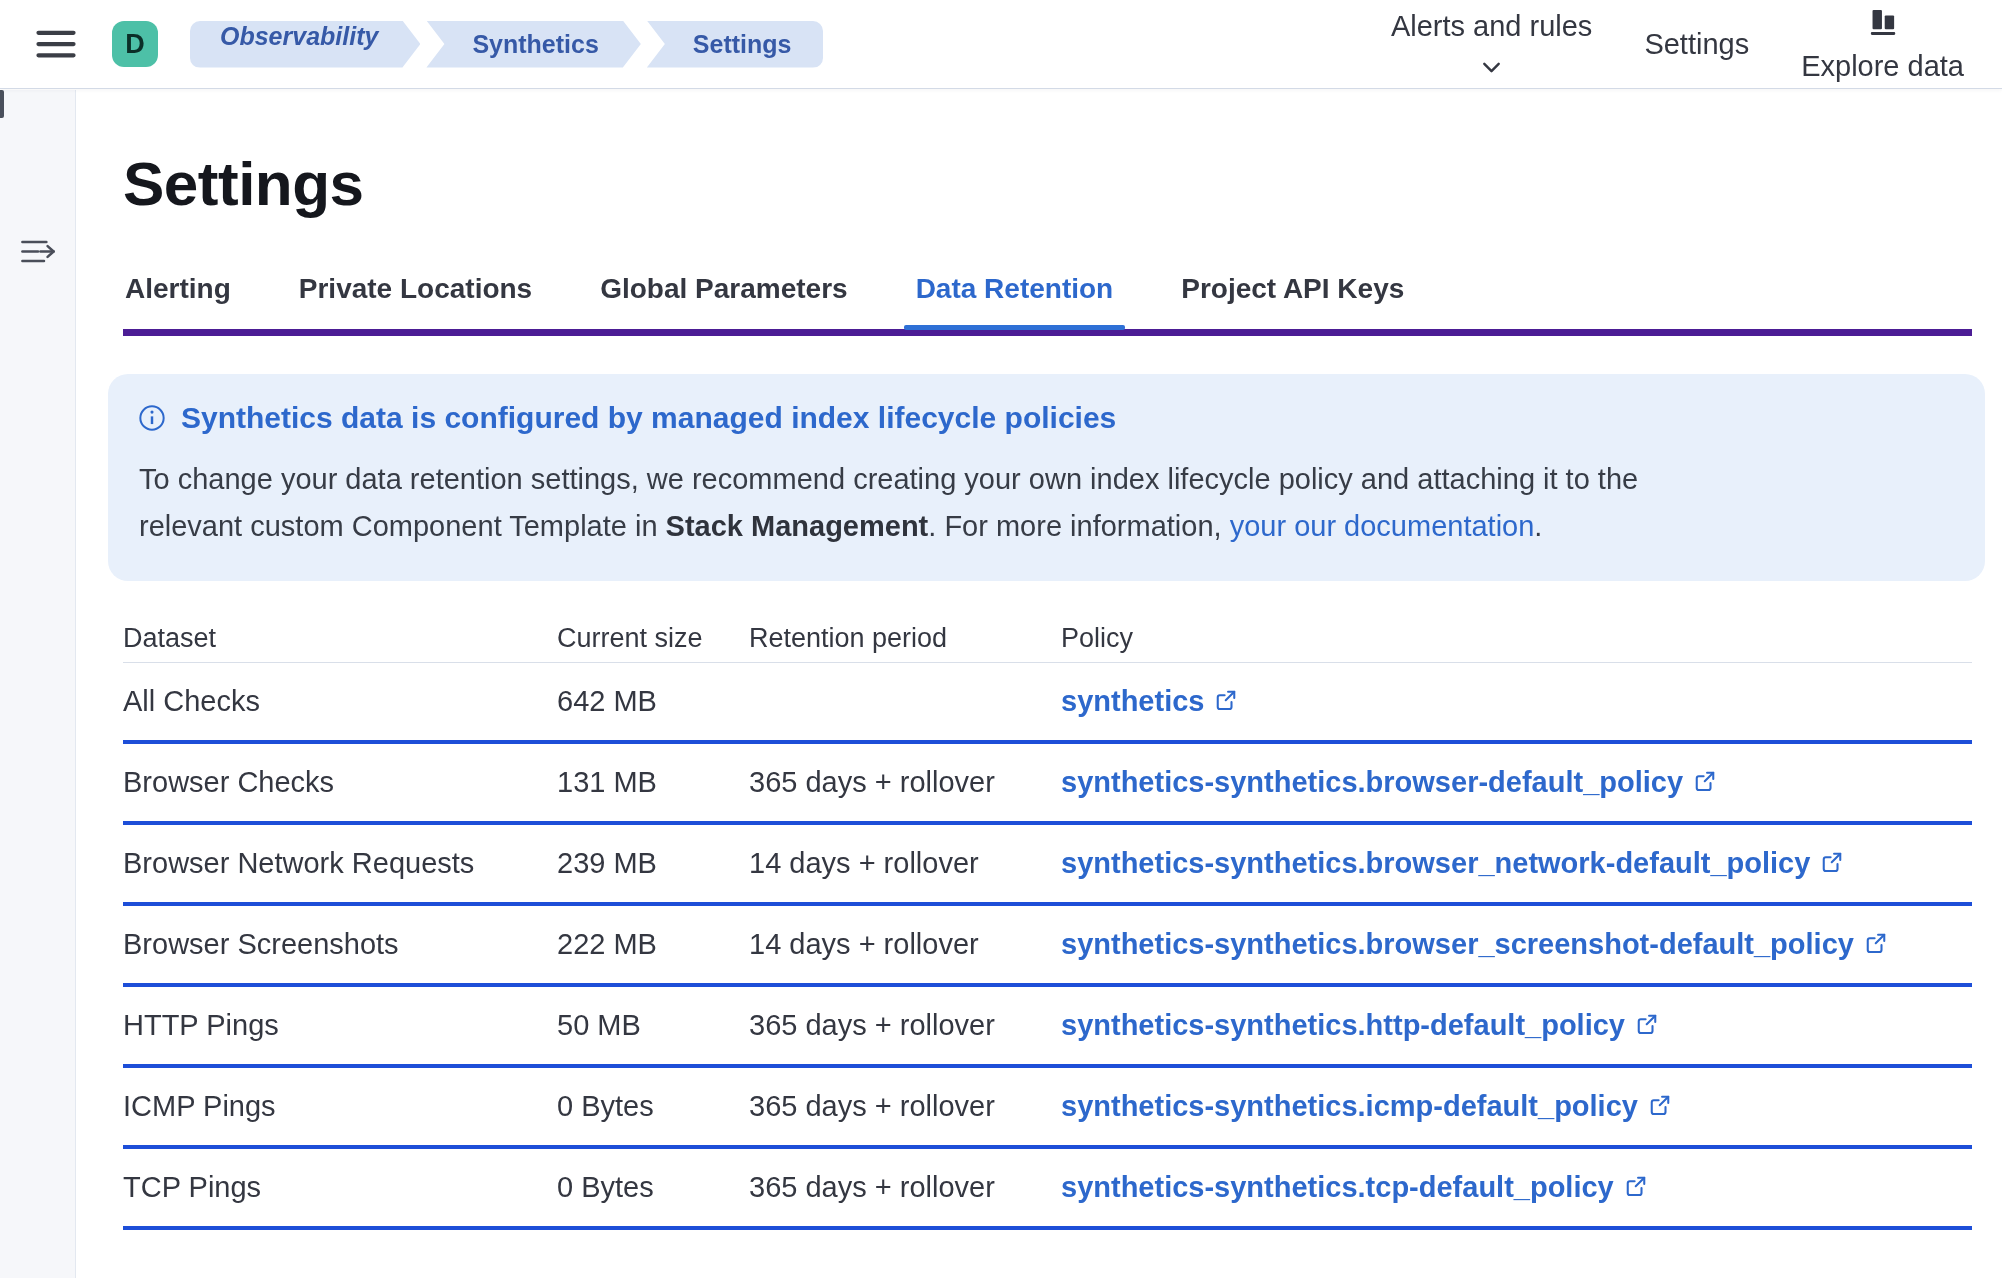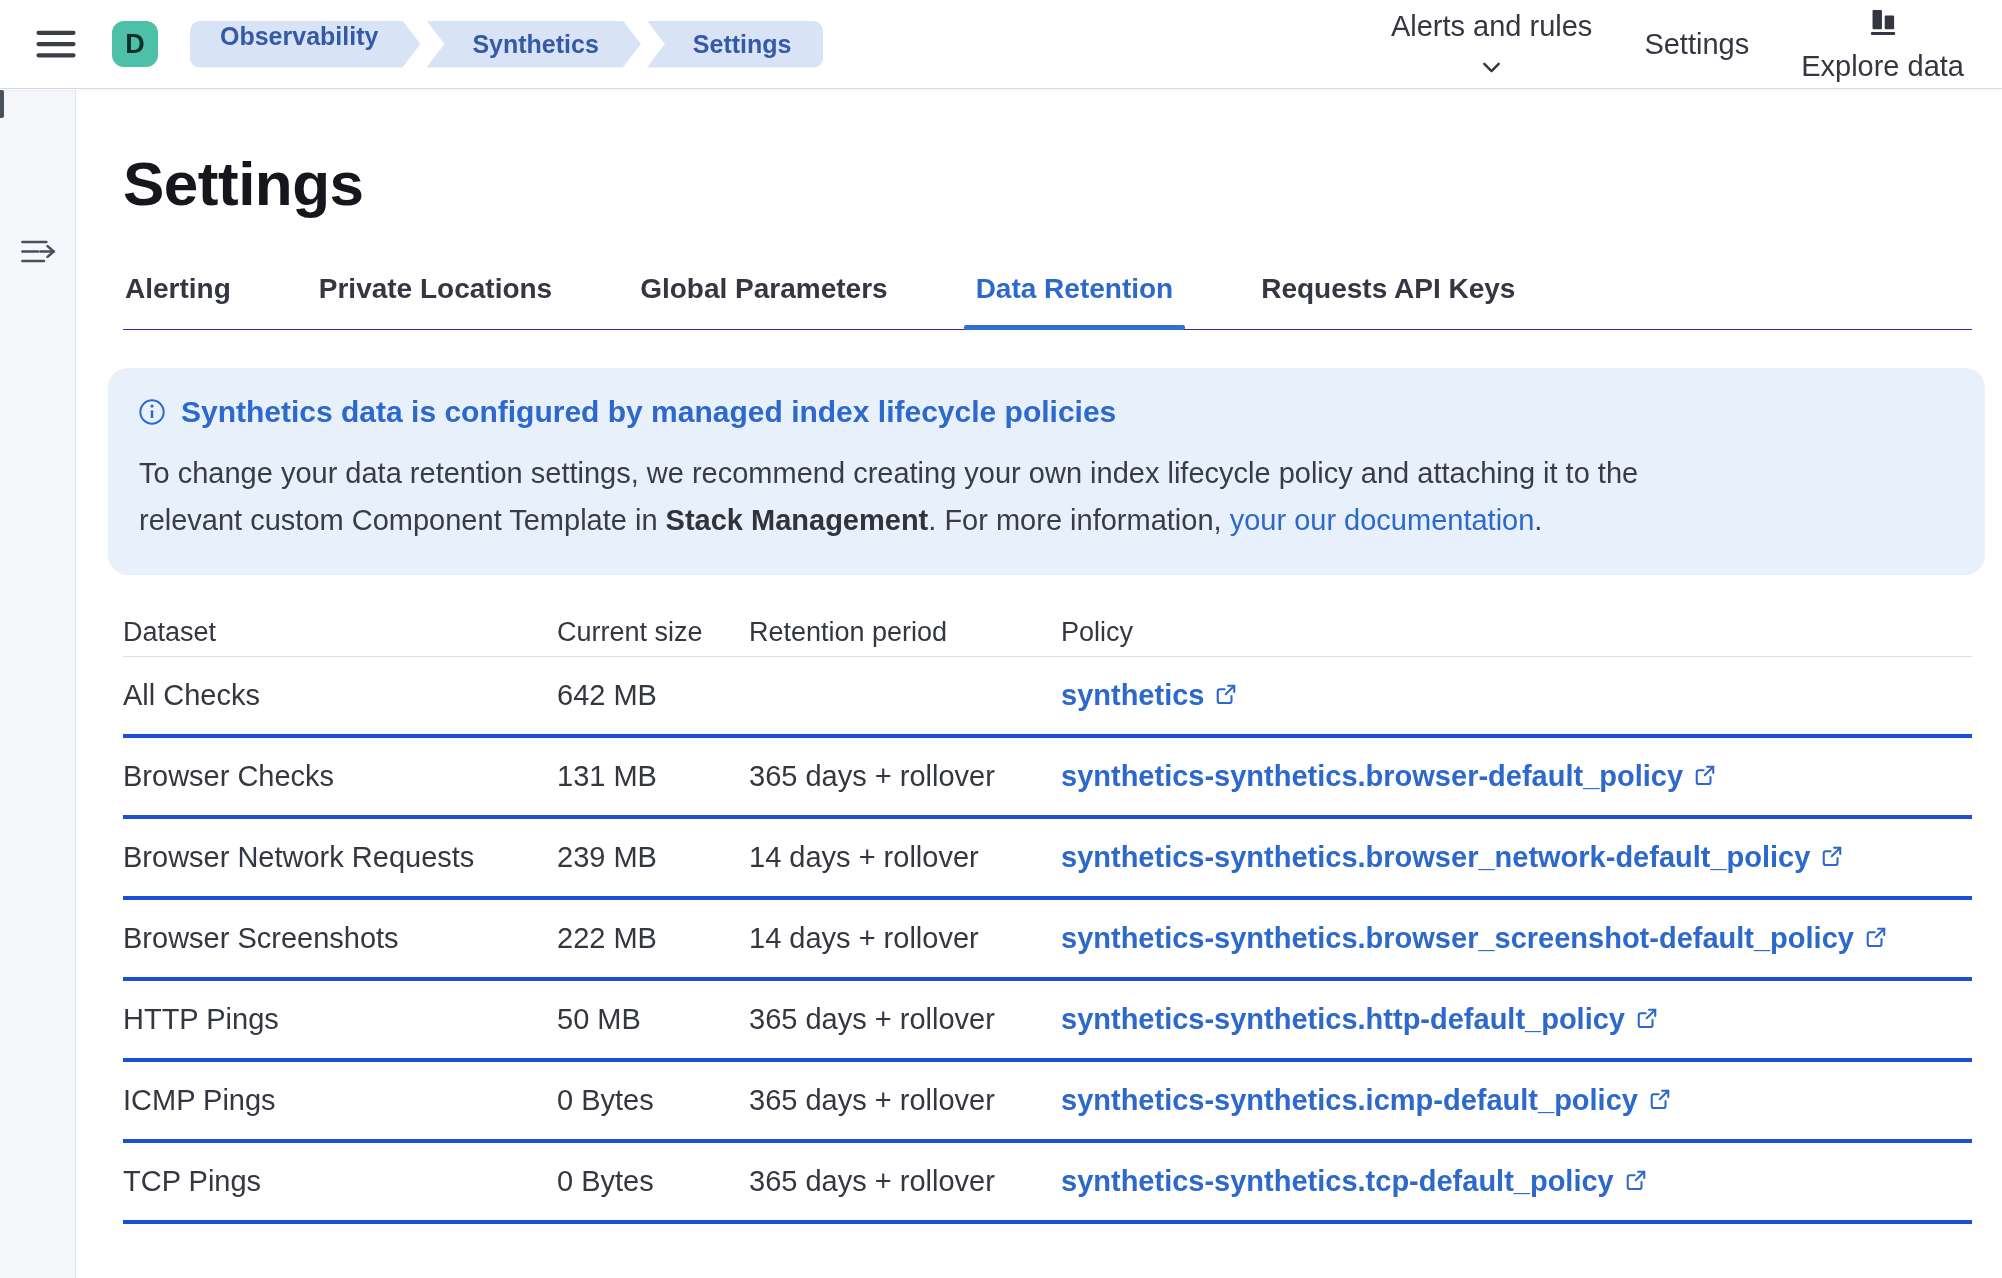--- a/index.html
+++ b/index.html
@@ -21,42 +21,42 @@
     background:#4dc0a7; color:#0b2f28; font-size:27px; font-weight:600;
     display:flex; align-items:center; justify-content:center;
   }
   .breadcrumbs { display:flex; align-items:center; margin-left:32px; }
   .crumb {
     height:47px; display:flex; align-items:center;
     background:#d8e3f5; color:#3659a7; font-size:25px; font-weight:600;
     cursor:pointer; white-space:nowrap;
   }
   .crumb.first { padding:0 42px 16px 30px; border-radius:10px 0 0 10px;
-    clip-path:polygon(0 0, calc(100% - 18px) 0, 100% 50%, calc(100% - 18px) 100%, 0 100%); }
+    clip-path:polygon(0 0, calc(100% - 18px) 0, 100% 50%, calc(100% - 18px) 100%, 0 100%);font-style:italic; }
   .crumb.mid { margin-left:6px; padding:0 42px 0 46px;
     clip-path:polygon(0 0, calc(100% - 18px) 0, 100% 50%, calc(100% - 18px) 100%, 0 100%, 18px 50%); }
   .crumb.last { margin-left:6px; padding:0 32px 0 46px; border-radius:0 10px 10px 0;
     clip-path:polygon(0 0, 100% 0, 100% 100%, 0 100%, 18px 50%); }
 
   .header-right { margin-left:auto; display:flex; align-items:center; gap:52px; }
   .hdr-item { display:flex; align-items:center; gap:13px; font-size:29px; color:#343741; cursor:pointer; background:none; border:none; font-family:inherit; white-space:nowrap;flex-direction:column; }
 
   
   .sidebar {
     position:absolute; left:0; top:90px; bottom:0; width:76px;
     background:#f6f7fa; border-right:1px solid #e3e8f0;
   }
   .expand-btn { position:absolute; left:17px; top:140px; width:42px; height:42px; display:flex; align-items:center; justify-content:center; background:none; border:none; cursor:pointer; }
   .scroll-sliver { position:absolute; left:0; top:90px; width:4px; height:28px; background:#4a505c; border-radius:0 2px 2px 0; }
 
   
   .main { margin-left:76px; padding:60px 30px 0 47px; }
   .page-title { font-size:62px; line-height:70px; font-weight:700; color:#15171d; letter-spacing:-0.5px; }
 
-  .tabs { display:flex; gap:84px; margin-top:54px; border-bottom:1px solid #4c1d95; }
+  .tabs { display:flex; gap:64px; margin-top:54px; border-bottom:7px solid #4c1d95; }
   .tab { position:relative; font-size:28px; font-weight:600; color:#343741; padding:0 2px 24px 2px; cursor:pointer; white-space:nowrap; }
   .tab.active { color:#2d68cc; }
   .tab.active::after { content:""; position:absolute; left:-10px; right:-10px; bottom:-1px; height:5px; background:#2e70d6; border-radius:2px; }
 
   
   .callout {
     margin:38px -13px 0 -15px; background:#e8f0fb; border-radius:20px;
     padding:27px 34px 31px 30px;
   }
   .callout-title-row { display:flex; align-items:center; gap:15px; color:#2d68cc; }
@@ -137,21 +137,21 @@
 
 <main class="main">
 
   <h1 class="page-title">Settings</h1>
 
   <div class="tabs">
     <div class="tab">Alerting</div>
     <div class="tab">Private Locations</div>
     <div class="tab">Global Parameters</div>
     <div class="tab active">Data Retention</div>
-    <div class="tab">Requests API Keys</div>
+    <div class="tab">Project API Keys</div>
   </div>
 
   <section class="callout">
     <div class="callout-title-row">
       <span>
         <svg viewBox="0 0 24 24" width="28" height="28" fill="none" stroke="#2d68cc" stroke-width="1.7">
           <circle cx="12" cy="12" r="10"></circle>
           <line x1="12" y1="10.6" x2="12" y2="17.2" stroke-width="2.1"></line>
           <circle cx="12" cy="6.9" r="1.35" fill="#2d68cc" stroke="none"></circle>
         </svg>

